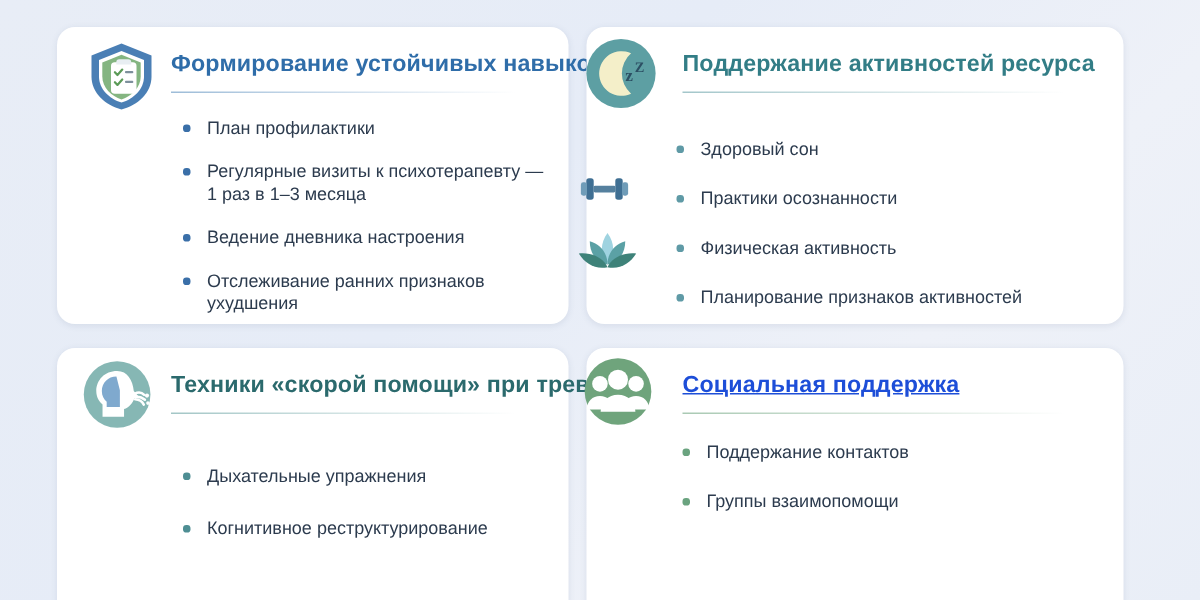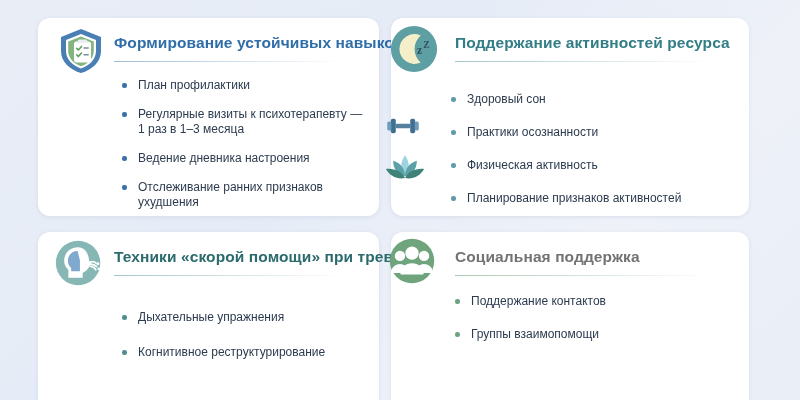--- a/index.html
+++ b/index.html
@@ -56,21 +56,21 @@
     top: 43px;
     height: 1px;
     width: 230px;
   }
   #card-0 .card-title { color: #2f6da9; }
   #card-0 .title-rule { background: linear-gradient(to right, #9dbcd8, rgba(157,188,216,0)); }
   #card-1 .card-title { color: #327d86; }
   #card-1 .title-rule { background: linear-gradient(to right, #a3c6ca, rgba(163,198,202,0)); width: 255px; }
   #card-2 .card-title { color: #2b6a6d; }
   #card-2 .title-rule { background: linear-gradient(to right, #a3c6c6, rgba(163,198,198,0)); }
-  #card-3 .card-title { color: #737373; }
+  #card-3 .card-title { color: #1d4ed8; text-decoration: underline; }
   #card-3 .title-rule { background: linear-gradient(to right, #a9c9b3, rgba(169,201,179,0)); width: 255px; }
 
   .bullets {
     position: absolute;
     left: 84px;
     right: 14px;
     top: 58px;
     list-style: none;
   }
   .bullets li {

